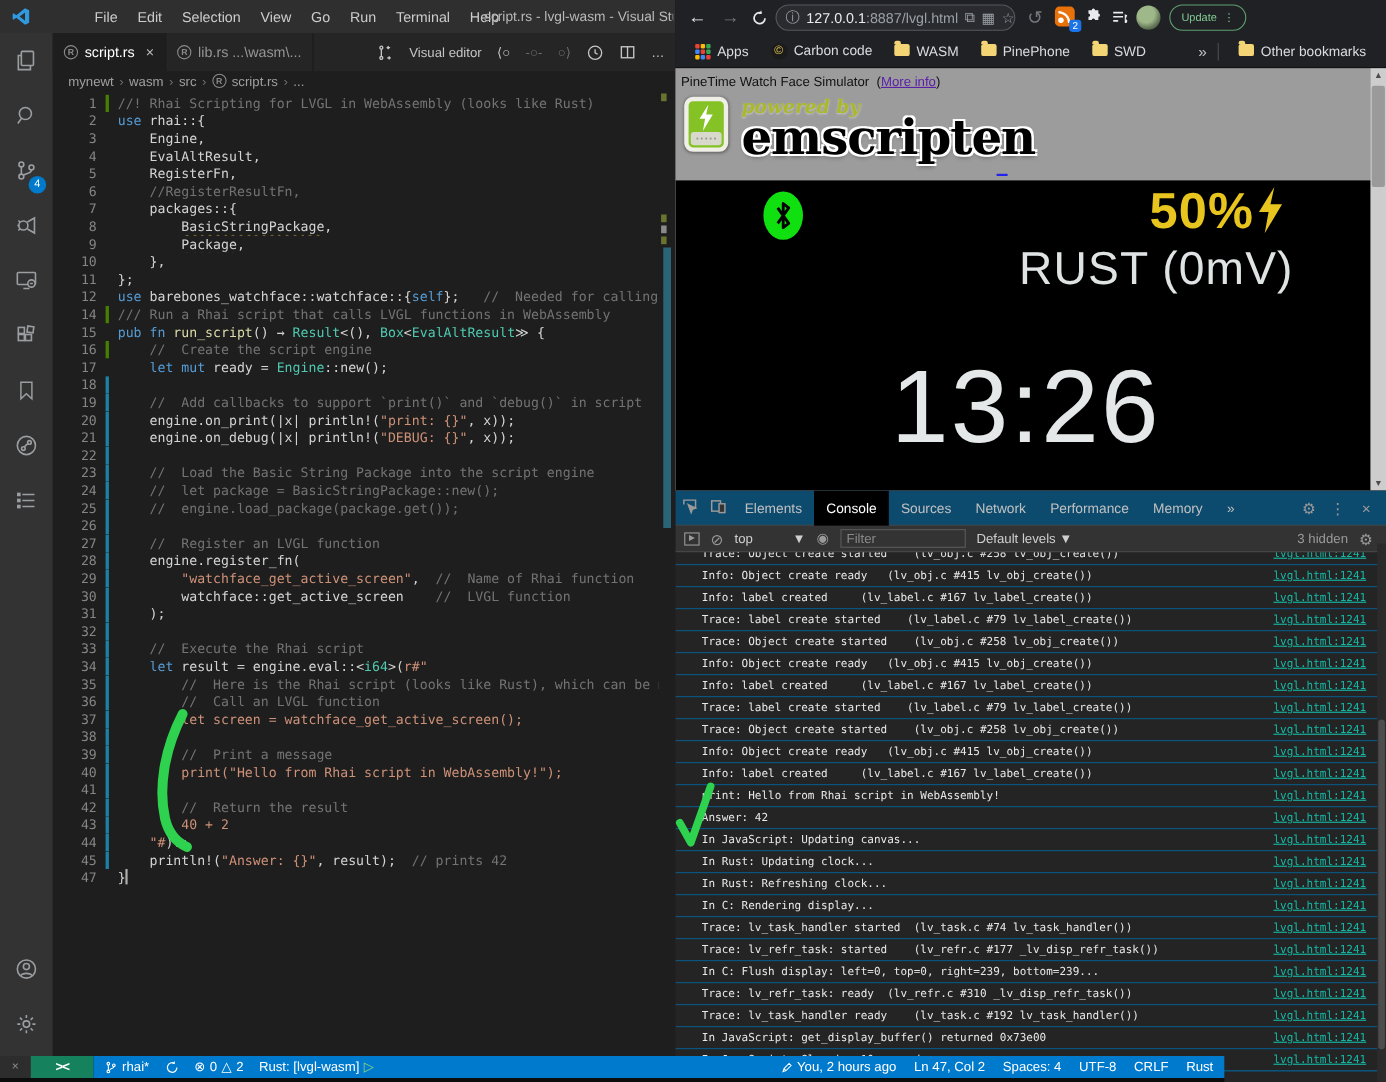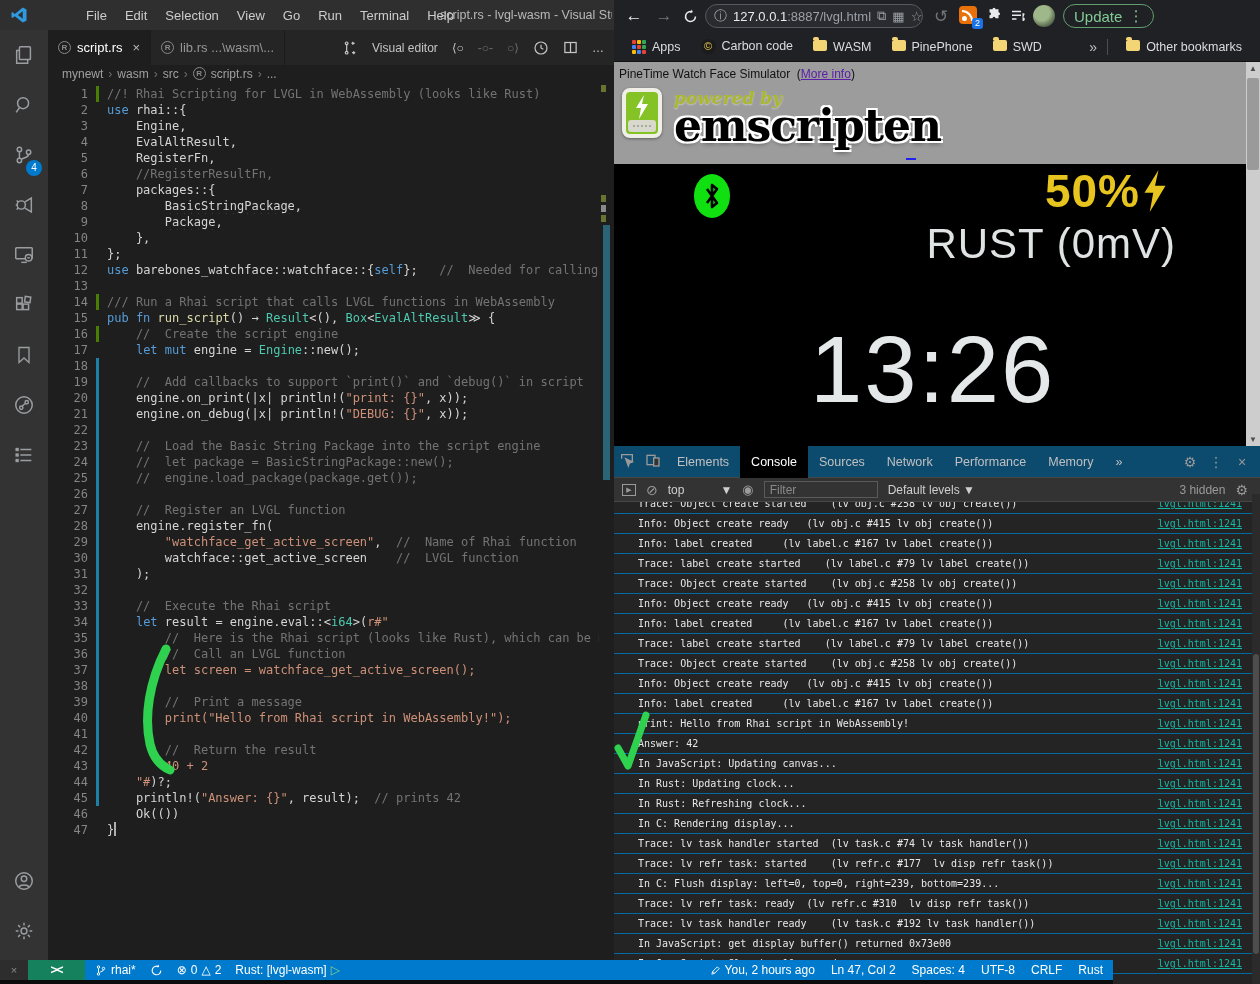--- a/index.html
+++ b/index.html
@@ -81,21 +81,21 @@
   #rss-wrap { position:relative; width:20px; height:20px; flex:none; }
   #rss { width:18px; height:18px; border-radius:4px; background:#e8710a; position:relative; }
   #rss:after { content:""; position:absolute; left:3px; bottom:3px; width:5px; height:5px; border-radius:50%; background:#fff; }
   #rss:before { content:""; position:absolute; left:3px; bottom:3px; width:9px; height:9px;
                 border:2px solid #fff; border-left:none; border-bottom:none; border-radius:0 100% 0 0; }
   #rss-badge { position:absolute; right:-4px; bottom:-3px; background:#1a73e8; color:#fff; font-size:9px;
                border-radius:3px; padding:0 3px; line-height:11px; }
   #avatar { width:22px; height:22px; border-radius:50%; flex:none;
             background:radial-gradient(circle at 40% 35%, #9fb88a 0 40%, #5c6e52 70%, #39422f); }
   #update-btn { margin-left:2px; border:1px solid #5f9f70; color:#81c995; border-radius:13px; height:24px;
-                display:flex; align-items:center; gap:6px; padding:0 10px; font-size:15px; flex:none; }
+                display:flex; align-items:center; gap:6px; padding:0 10px; font-size:10px; flex:none; }
   #c-bookmarks { position:absolute; left:0; top:32px; width:100%; height:30px; display:flex; align-items:center;
                  gap:4px; padding:0 10px; color:#dadce0; font-size:12.5px; border-bottom:1px solid #121212; }
   .bm { display:flex; gap:6px; padding:0 8px; white-space:nowrap; }
   .folder { width:14px; height:11px; background:#f3d576; border-radius:2px; position:relative; flex:none; }
   .folder:before { content:""; position:absolute; left:0; top:-3px; width:6px; height:3px; background:#f3d576; border-radius:2px 2px 0 0; }
   #apps-grid { width:14px; height:14px; display:grid; grid-template-columns:repeat(3,4px); grid-gap:1px; flex:none; }
   #apps-grid i { width:4px; height:4px; border-radius:1px; }
   .carbon { width:15px; height:15px; border-radius:50%; background:#1b1b1b; color:#e4c650; font-size:11px;
             line-height:15px; text-align:center; flex:none; }
   #bm-more { margin-left:auto; color:#bdc1c6; font-size:14px; }
@@ -319,25 +319,24 @@
           <div class="cl"><span class="ln">3</span><span class="gitbar"></span><span class="code"><span class="s-tx">    Engine,</span></span></div>
           <div class="cl"><span class="ln">4</span><span class="gitbar"></span><span class="code"><span class="s-tx">    EvalAltResult,</span></span></div>
           <div class="cl"><span class="ln">5</span><span class="gitbar"></span><span class="code"><span class="s-tx">    RegisterFn,</span></span></div>
           <div class="cl"><span class="ln">6</span><span class="gitbar"></span><span class="code"><span class="s-cm">    //RegisterResultFn,</span></span></div>
           <div class="cl"><span class="ln">7</span><span class="gitbar"></span><span class="code"><span class="s-tx">    packages::{</span></span></div>
           <div class="cl"><span class="ln">8</span><span class="gitbar"></span><span class="code"><span class="s-tx">        </span><span class="s-und">BasicStringPackage</span><span class="s-tx">,</span></span></div>
           <div class="cl"><span class="ln">9</span><span class="gitbar"></span><span class="code"><span class="s-tx">        </span><span class="s-und">Package</span><span class="s-tx">,</span></span></div>
           <div class="cl"><span class="ln">10</span><span class="gitbar"></span><span class="code"><span class="s-tx">    },</span></span></div>
           <div class="cl"><span class="ln">11</span><span class="gitbar"></span><span class="code"><span class="s-tx">};</span></span></div>
           <div class="cl"><span class="ln">12</span><span class="gitbar"></span><span class="code"><span class="s-kw">use </span><span class="s-tx">barebones_watchface::watchface::{</span><span class="s-kw">self</span><span class="s-tx">};   </span><span class="s-cm">//  Needed for calling W</span></span></div>
-          <div class="cl"><span class="ln">13</span><span class="gitbar"></span><span class="code"></span></div>
           <div class="cl"><span class="ln">14</span><span class="gitbar a"></span><span class="code"><span class="s-cm">/// Run a Rhai script that calls LVGL functions in WebAssembly</span></span></div>
           <div class="cl"><span class="ln">15</span><span class="gitbar"></span><span class="code"><span class="s-kw">pub fn </span><span class="s-fn">run_script</span><span class="s-tx">() → </span><span class="s-ty">Result</span><span class="s-tx">&lt;(), </span><span class="s-ty">Box</span><span class="s-tx">&lt;</span><span class="s-ty">EvalAltResult</span><span class="s-tx">≫ {</span></span></div>
           <div class="cl"><span class="ln">16</span><span class="gitbar a"></span><span class="code"><span class="s-cm">    //  Create the script engine</span></span></div>
-          <div class="cl"><span class="ln">17</span><span class="gitbar"></span><span class="code"><span class="s-tx">    </span><span class="s-kw">let mut </span><span class="s-tx">engine = </span><span class="s-ty">Engine</span><span class="s-tx">::new();</span></span></div>
+          <div class="cl"><span class="ln">17</span><span class="gitbar"></span><span class="code"><span class="s-tx">    </span><span class="s-kw">let mut </span><span class="s-tx">ready = </span><span class="s-ty">Engine</span><span class="s-tx">::new();</span></span></div>
           <div class="cl"><span class="ln">18</span><span class="gitbar m"></span><span class="code"></span></div>
           <div class="cl"><span class="ln">19</span><span class="gitbar m"></span><span class="code"><span class="s-cm">    //  Add callbacks to support `print()` and `debug()` in script</span></span></div>
           <div class="cl"><span class="ln">20</span><span class="gitbar m"></span><span class="code"><span class="s-tx">    engine.on_print(|x| println!(</span><span class="s-st">"print: {}"</span><span class="s-tx">, x));</span></span></div>
           <div class="cl"><span class="ln">21</span><span class="gitbar m"></span><span class="code"><span class="s-tx">    engine.on_debug(|x| println!(</span><span class="s-st">"DEBUG: {}"</span><span class="s-tx">, x));</span></span></div>
           <div class="cl"><span class="ln">22</span><span class="gitbar m"></span><span class="code"></span></div>
           <div class="cl"><span class="ln">23</span><span class="gitbar m"></span><span class="code"><span class="s-cm">    //  Load the Basic String Package into the script engine</span></span></div>
           <div class="cl"><span class="ln">24</span><span class="gitbar m"></span><span class="code"><span class="s-cm">    //  let package = BasicStringPackage::new();</span></span></div>
           <div class="cl"><span class="ln">25</span><span class="gitbar m"></span><span class="code"><span class="s-cm">    //  engine.load_package(package.get());</span></span></div>
           <div class="cl"><span class="ln">26</span><span class="gitbar m"></span><span class="code"></span></div>
           <div class="cl"><span class="ln">27</span><span class="gitbar m"></span><span class="code"><span class="s-cm">    //  Register an LVGL function</span></span></div>
@@ -352,21 +351,20 @@
           <div class="cl"><span class="ln">36</span><span class="gitbar m"></span><span class="code"><span class="s-cm">        //  Call an LVGL function</span></span></div>
           <div class="cl"><span class="ln">37</span><span class="gitbar m"></span><span class="code"><span class="s-st">        let screen = watchface_get_active_screen();</span></span></div>
           <div class="cl"><span class="ln">38</span><span class="gitbar m"></span><span class="code"></span></div>
           <div class="cl"><span class="ln">39</span><span class="gitbar m"></span><span class="code"><span class="s-cm">        //  Print a message</span></span></div>
           <div class="cl"><span class="ln">40</span><span class="gitbar m"></span><span class="code"><span class="s-st">        print("Hello from Rhai script in WebAssembly!");</span></span></div>
           <div class="cl"><span class="ln">41</span><span class="gitbar m"></span><span class="code"></span></div>
           <div class="cl"><span class="ln">42</span><span class="gitbar m"></span><span class="code"><span class="s-cm">        //  Return the result</span></span></div>
           <div class="cl"><span class="ln">43</span><span class="gitbar m"></span><span class="code"><span class="s-st">        40 + 2</span></span></div>
           <div class="cl"><span class="ln">44</span><span class="gitbar m"></span><span class="code"><span class="s-st">    "#</span><span class="s-tx">)?;</span></span></div>
           <div class="cl"><span class="ln">45</span><span class="gitbar m"></span><span class="code"><span class="s-tx">    println!(</span><span class="s-st">"Answer: {}"</span><span class="s-tx">, result);  </span><span class="s-cm">// prints 42</span></span></div>
-          <div class="cl"><span class="ln">46</span><span class="gitbar"></span><span class="code"><span class="s-tx">    Ok(())</span></span></div>
           <div class="cl"><span class="ln">47</span><span class="gitbar"></span><span class="code"><span class="s-tx">}</span><span id="caret"></span></span></div>
         </div>
       <div id="overview">
         <div class="mk" style="top:3px;background:#6b742f"></div>
         <div class="mk" style="top:113px;background:#6b742f"></div>
         <div class="mk" style="top:123px;background:#8a8a8a"></div>
         <div class="mk" style="top:133px;background:#6b742f"></div>
         <div id="ov-thumb"></div>
       </div>
     </div>

